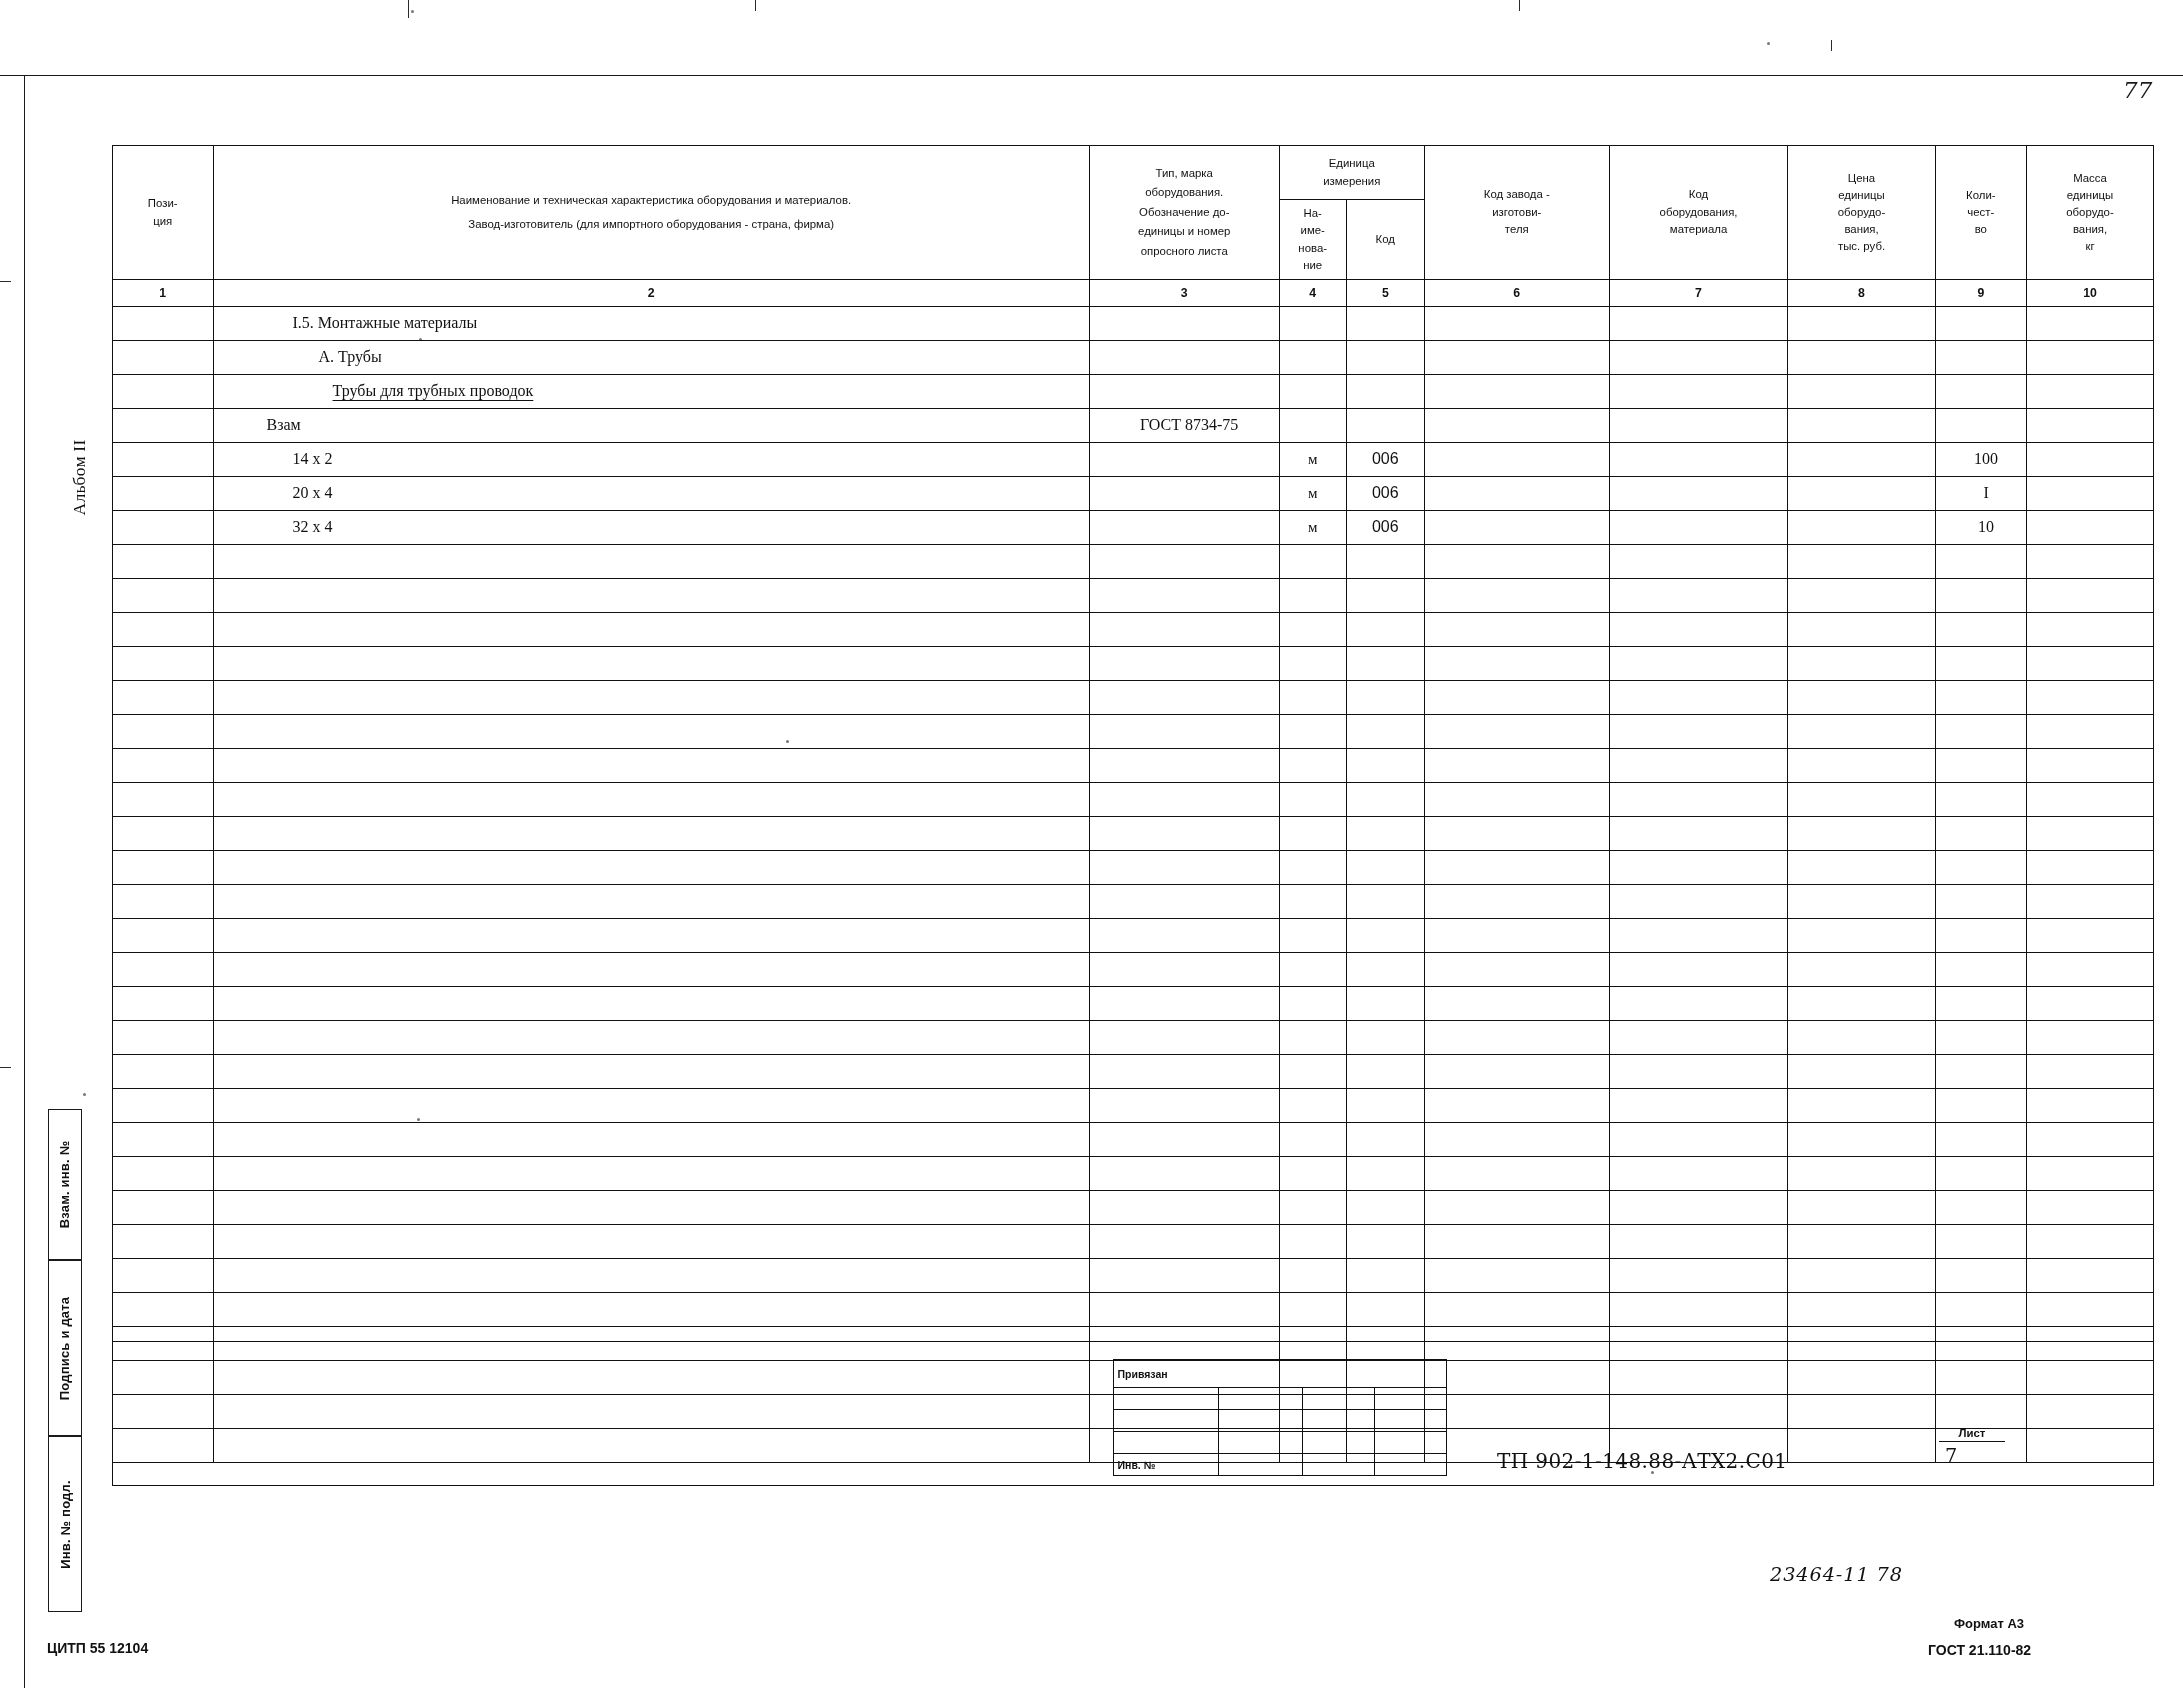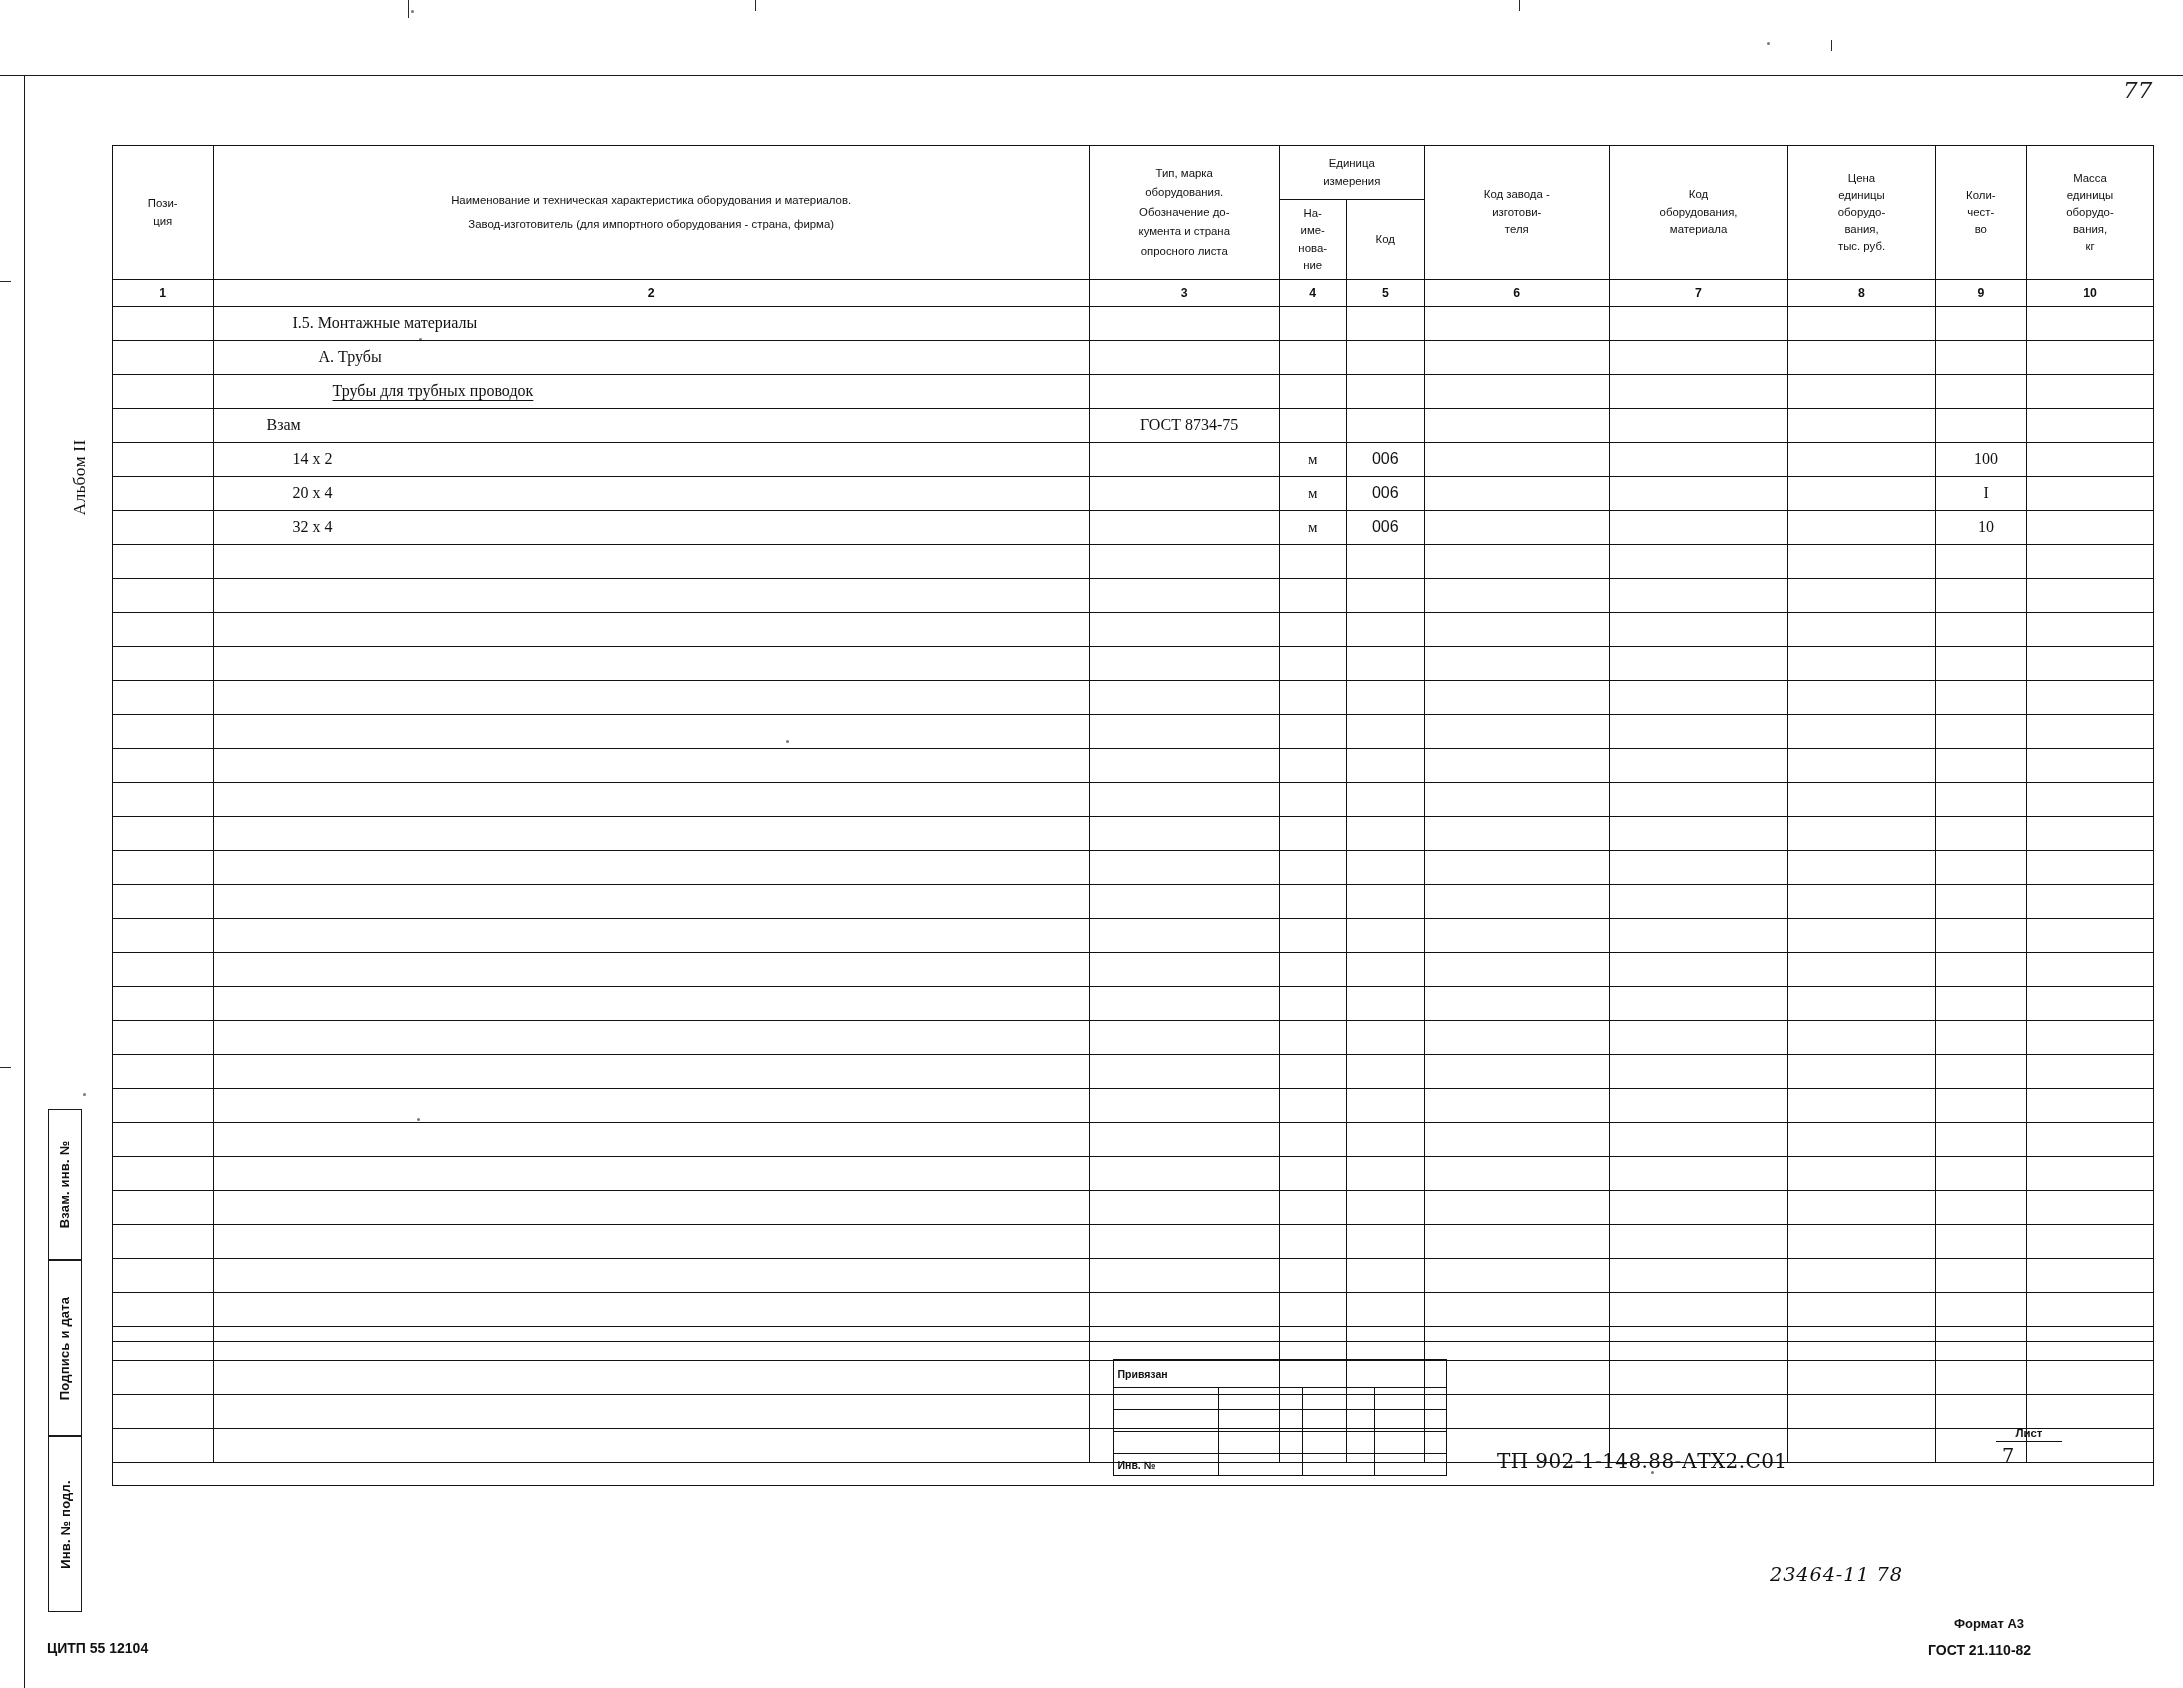--- a/index.html
+++ b/index.html
@@ -183,21 +183,21 @@
     position: absolute;
     left: 1497px;
     top: 1449px;
     font-family: "DejaVu Serif", serif;
     font-size: 20px;
     letter-spacing: 0.4px;
     color: #111111;
   }
   .list-box {
     position: absolute;
-    left: 1996px;
+    left: 1939px;
     top: 1427px;
     width: 66px;
     height: 59px;
     box-sizing: border-box;
   }
   .list-box .lbl {
     font-size: 11.4px;
     font-weight: bold;
     text-align: center;
     border-bottom: 0.9px solid #111;
@@ -305,21 +305,21 @@
           <div>ция</div>
         </td>
         <td rowspan="2" class="col2-head">
           <div>Наименование и техническая характеристика  оборудования и материалов.</div>
           <div>Завод-изготовитель  (для импортного оборудования -  страна, фирма)</div>
         </td>
         <td rowspan="2" class="col3-head">
           <div>Тип,    марка</div>
           <div>оборудования.</div>
           <div>Обозначение до-</div>
-          <div>кумента  и  страна</div>
+          <div>единицы  и  номер</div>
           <div>опросного листа</div>
         </td>
         <td colspan="2" class="head-cell" style="height:53px">
           <div>Единица</div>
           <div>измерения</div>
         </td>
         <td rowspan="2" class="head-cell">
           <div>Код   завода -</div>
           <div>изготови-</div>
           <div>теля</div>

